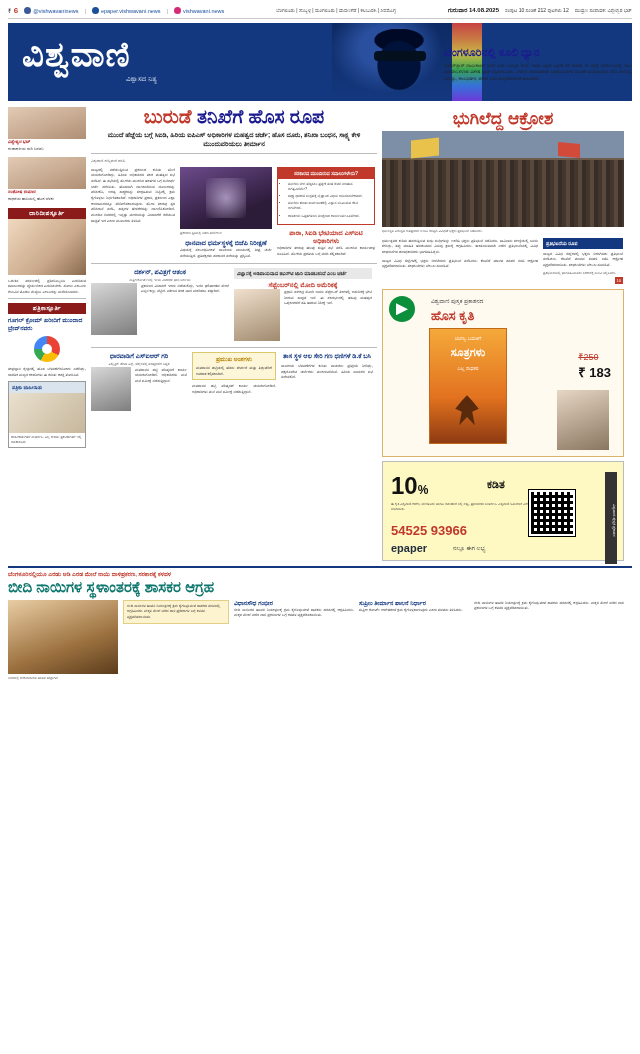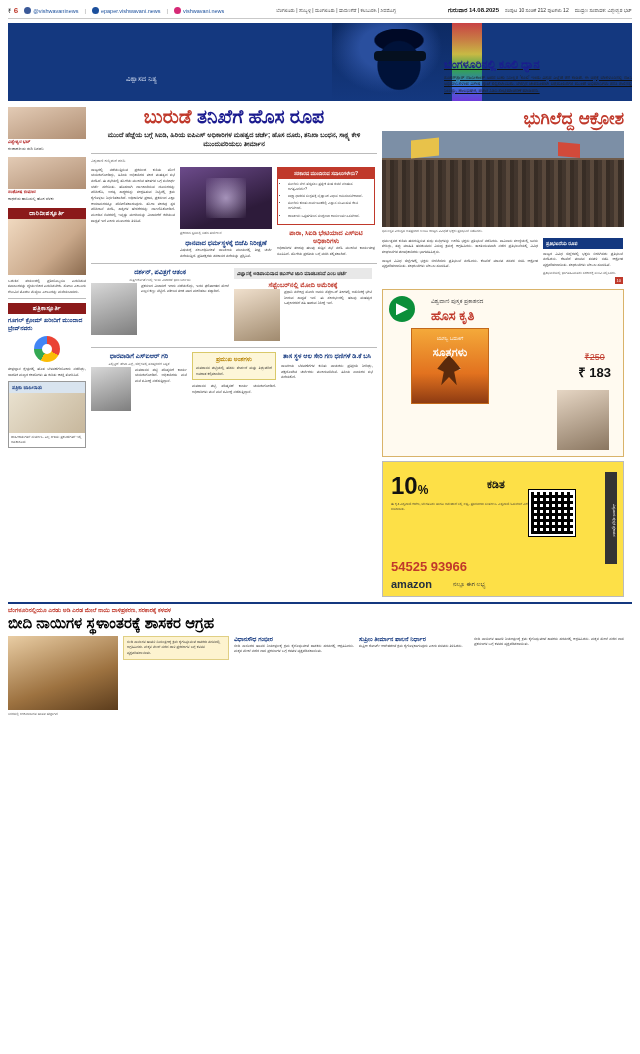--- a/index.html
+++ b/index.html
@@ -40,21 +40,21 @@
     position:absolute; right:196px; top:6px; width:74px; height:70px;
     background:
       radial-gradient(ellipse 30px 34px at 50% 52%, #0b1c3f 0 70%, rgba(11,28,63,0) 74%),
       radial-gradient(ellipse 34px 16px at 50% 16%, #07142e 0 70%, rgba(7,20,46,0) 75%);
     filter:contrast(1.1);
   }
   .masthead .sunglass { position:absolute; right:206px; top:28px; width:52px; height:10px; background:#05101f; border-radius:4px; }
   .masthead .rainbow { position:absolute; right:150px; top:0; width:30px; height:78px;
     background:linear-gradient(180deg,#e8443a,#e8843a,#e8d03a,#3ab54a,#3a7ce8,#7c3ae8); opacity:.85; }
 
-  .headbox { position:absolute; right:8px; top:58px; width:188px;text-decoration:underline; }
+  .headbox { position:absolute; right:8px; top:46px; width:188px; }
   .headbox .hl { font-size:11px; font-weight:bold; color:#1b1b8f; line-height:1.25; }
   .headbox p { font-size:4.6px; line-height:1.45; text-align:justify; margin:3px 0 0; color:#222; }
 
   
   .cols { display:flex; gap:5px; margin-top:6px; }
   .col { }
   .c1 { width:78px; }
   .c2 { width:286px; }
   .c3 { width:242px; }
 
@@ -94,66 +94,66 @@
   .box-h { font-size:6.5px; font-weight:bold; color:#14387f; line-height:1.25; text-align:center; }
   .box-h.red { color:#c0392b; }
   .blue-band { background:#14387f; color:#fff; font-size:5px; font-weight:bold; padding:2px 3px; }
   .grey-band { background:#e8e8e8; font-size:5px; font-weight:bold; padding:2px 3px; color:#222; }
   .mugshot { width:46px; height:52px; background:linear-gradient(160deg,#d8d8d8,#7e7e7e); float:left; margin:0 4px 2px 0; }
   .mugshot.modi { background:linear-gradient(160deg,#f0e0cd,#a08a6e); }
   .mugshot.sq { width:40px; height:44px; }
 
   
   .rc-h { font-size:9px; font-weight:bold; color:#14387f; line-height:1.25; text-align:center; }
-  .rc-big { font-size:17px; font-weight:bold; color:#c0392b; line-height:1.12; text-align:right; margin-top:2px; }
+  .rc-big { font-size:17px; font-weight:bold; color:#c0392b; line-height:1.12; text-align:center; margin-top:2px; }
   .crowd { width:100%; height:96px; background:
      linear-gradient(180deg,#7c8fa6 0 28%, #6f5b4a 28% 100%);
      position:relative; overflow:hidden; }
   .crowd .heads { position:absolute; inset:30% 0 0 0;
      background:repeating-linear-gradient(90deg,#3a2f28 0 4px,#554539 4px 8px,#2e251f 8px 12px); opacity:.85; }
   .crowd .flag { position:absolute; left:12%; top:8%; width:28px; height:18px; background:#e8c24a; transform:skewY(-6deg); }
   .crowd .flag2 { position:absolute; right:18%; top:12%; width:22px; height:14px; background:#d24a3a; transform:skewY(5deg); }
   .cap { font-size:3.6px; color:#444; margin-top:2px; line-height:1.3; }
   .yellow-box { background:#fdf6d8; border:1px solid #d9c96a; padding:3px; }
   .yellow-box h4 { margin:0 0 2px; font-size:6px; color:#b8860b; text-align:center; }
 
   
   .bookad { border:1px solid #d9b36a; background:#fffaf0; height:168px; position:relative; overflow:hidden; }
   .bookad .logo { position:absolute; left:6px; top:6px; width:26px; height:26px; border-radius:50%; background:#0b8f3a; }
   .bookad .logo:after { content:""; position:absolute; left:7px; top:7px; width:12px; height:12px; background:#fff; clip-path:polygon(0 0,100% 50%,0 100%); }
   .bookad .t1 { position:absolute; left:48px; top:8px; font-size:6px; color:#333; }
   .bookad .t2 { position:absolute; left:48px; top:18px; font-size:13px; font-weight:bold; color:#c0392b; }
-  .bookcover { position:absolute; left:28px; top:38px; width:78px; height:76px; background:linear-gradient(180deg,#f4a93a,#e2721f 60%,#8e3b12); border:1px solid #c2681a; }
+  .bookcover { position:absolute; left:46px; top:38px; width:78px; height:116px; background:linear-gradient(180deg,#f4a93a,#e2721f 60%,#8e3b12); border:1px solid #c2681a; }
   .bookcover .bt { color:#fff; font-size:5px; text-align:center; margin-top:6px; }
   .bookcover .bt2 { color:#fff; font-size:11px; font-weight:bold; text-align:center; margin-top:4px; }
   .bookcover .runner { position:absolute; left:24px; bottom:18px; width:26px; height:30px; background:#5a2a0c; clip-path:polygon(50% 0,70% 18%,95% 45%,70% 55%,80% 100%,50% 72%,20% 100%,30% 55%,5% 45%,30% 18%); }
-  .priceblock { position:absolute; right:12px; top:60px; text-align:center; }
+  .priceblock { position:absolute; right:12px; top:60px; }
   .priceblock .old { font-size:9px; color:#c0392b; text-decoration:line-through; }
   .priceblock .new { font-size:13px; font-weight:bold; color:#111; }
   .author { position:absolute; right:14px; bottom:6px; width:52px; height:60px; background:linear-gradient(160deg,#e6d6c4,#8a7660); }
 
-  .amazon { border:1px solid #bbb; background:#fde047; height:136px; position:relative; margin-top:4px; }
+  .amazon { border:1px solid #bbb; background:#fef9c3; height:100px; position:relative; margin-top:4px; }
   .amazon .pct { position:absolute; left:8px; top:10px; font-size:24px; font-weight:bold; color:#111; }
   .amazon .pct small { font-size:12px; }
   .amazon .kan { position:absolute; left:104px; top:16px; font-size:11px; font-weight:bold; color:#111; }
   .amazon .note { position:absolute; left:8px; top:40px; width:150px; font-size:3.6px; line-height:1.35; color:#333; }
   .amazon .phone { position:absolute; left:8px; bottom:22px; font-size:13px; font-weight:bold; color:#c0392b; }
   .amazon .az { position:absolute; left:8px; bottom:6px; font-size:11px; font-weight:bold; color:#232f3e; }
   .amazon .azsub { position:absolute; left:70px; bottom:8px; font-size:6px; color:#333; }
   .qr { position:absolute; right:48px; top:28px; width:46px; height:46px;
     background:
       repeating-linear-gradient(90deg,#000 0 3px,#fff 3px 6px),
       repeating-linear-gradient(0deg,#000 0 3px,#fff 3px 6px);
     background-blend-mode:multiply; border:2px solid #fff; outline:1px solid #000; }
   .vstrip { position:absolute; right:6px; top:10px; width:12px; height:92px; background:#333; color:#fff; font-size:4px; writing-mode:vertical-rl; text-align:center; padding-top:4px; }
 
   
   .bottom { margin-top:5px; border-top:2px solid #14387f; padding-top:3px; }
   .bot-kicker { font-size:6px; color:#c0392b; font-weight:bold; }
-  .bot-h { font-size:15px; font-weight:bold; color:#000000; line-height:1.15; }
+  .bot-h { font-size:15px; font-weight:bold; color:#0f766e; line-height:1.15; }
   .dog { width:100%; height:74px; background:linear-gradient(160deg,#e9cda4,#9d7240 60%,#5b3c1c); }
   .ybox2 { background:#fdf3cf; border:1px solid #e0cf84; padding:3px; font-size:3.8px; line-height:1.45; color:#222; }
   .mini-h { font-size:6px; font-weight:bold; color:#14387f; }
   .num-badge { background:#c0392b; color:#fff; font-size:4px; padding:1px 2px; display:inline-block; }
 </style>
 </head>
 <body>
 
 <div class="page">
 
@@ -173,20 +173,21 @@
         <i class="dot ig"></i>
         <span>vishwavani.news</span>
       </span>
     <span class="mid">ಬೆಂಗಳೂರು | ಹುಬ್ಬಳ್ಳಿ | ಮಂಗಳೂರು | ದಾವಣಗೆರೆ | ಕಲಬುರಗಿ | ಶಿವಮೊಗ್ಗ</span>
     <span class="date">ಗುರುವಾರ 14.08.2025</span>
     <span class="right">ಸಂಪುಟ 10 ಸಂಚಿಕೆ 212 ಪುಟಗಳು 12</span>
     <span class="right">ಮುದ್ರಣ ಸಂಪಾದಕ: ವಿಶ್ವೇಶ್ವರ ಭಟ್</span>
   </div>
 
   <div class="masthead">
+    <div class="logo">ವಿಶ್ವವಾಣಿ</div>
     <div class="tagline">ವಿಶ್ವಾಸದ ನಿತ್ಯ</div>
     <div class="portrait"></div>
     <div class="face"></div>
     <div class="sunglass"></div>
     <div class="rainbow"></div>
   </div>
 
   <div class="headbox">
     <div class="hl">ಬೆಂಗಳೂರಿನಲ್ಲಿ ಕೂಲಿ ಧ್ಯಾನ</div>
     <p>ಸೂಪರ್‌ಸ್ಟಾರ್ ರಜನೀಕಾಂತ್ ಅವರ ಬಹು ನಿರೀಕ್ಷಿತ 'ಕೂಲಿ' ಇಂದು ವಿಶ್ವದ ಎಲ್ಲೆಡೆ ತೆರೆ ಕಂಡಿದೆ. ಈ ಚಿತ್ರಕ್ಕೆ ಬೆಂಗಳೂರಿನಲ್ಲಿ ರಜನಿ ಅಭಿಮಾನಿಗಳಿಂದ ವಿಶೇಷ ಪೂಜೆ ಸಲ್ಲಿಸಲಾಯಿತು. ಬೆಳಗ್ಗಿನ ಜಾವದಿಂದಲೇ ಚಿತ್ರಮಂದಿರಗಳ ಮುಂದೆ ಅಭಿಮಾನಿಗಳು ಸರತಿ ಸಾಲಿನಲ್ಲಿ ನಿಂತಿದ್ದು, ಹಾಲಭಿಷೇಕ, ಪಟಾಕಿ ಸಿಡಿಸಿ ಸಂಭ್ರಮಾಚರಣೆ ಮಾಡಿದರು.</p>
@@ -333,21 +334,21 @@
           <div class="new">₹ 183</div>
         </div>
         <div class="author"></div>
       </div>
 
       <div class="amazon">
         <div class="pct"><span>10</span><small>%</small></div>
         <div class="kan">ಕಡಿತ</div>
         <div class="note">ಈ ಕೃತಿ ವಿಶ್ವವಾಣಿ ಕಚೇರಿ, ಬೆಂಗಳೂರು ಹಾಗೂ ಅಮೆಜಾನ್‌ನಲ್ಲಿ ಲಭ್ಯ. ಪ್ರತಿಗಳಿಗಾಗಿ ಸಂಪರ್ಕಿಸಿ. ವಿಶ್ವವಾಣಿ ಓದುಗರಿಗೆ ವಿಶೇಷ ರಿಯಾಯಿತಿ.</div>
         <div class="phone">54525 93966</div>
-        <div class="az">amazon</div>
+        <div class="az">epaper</div>
         <div class="azsub">ನಲ್ಲೂ ಈಗ ಲಭ್ಯ</div>
         <div class="qr"></div>
         <div class="vstrip">ವಿಶ್ವವಾಣಿ ಪುಸ್ತಕ ಪ್ರಕಾಶನ</div>
       </div>
     </div>
   </div>
 
   <div class="bottom">
     <div class="bot-kicker">ಬೆಂಗಳೂರಿನಲ್ಲಿಯೂ ಎರಡು ಅಡಿ ಎರಡ ಮೇಲೆ ನಾಯಿ ದಾಳಿಪ್ರಕರಣ, ಸರಕಾರಕ್ಕೆ ಕಳವಳ</div>
     <div class="bot-h">ಬೀದಿ ನಾಯಿಗಳ ಸ್ಥಳಾಂತರಕ್ಕೆ ಶಾಸಕರ ಆಗ್ರಹ</div>

